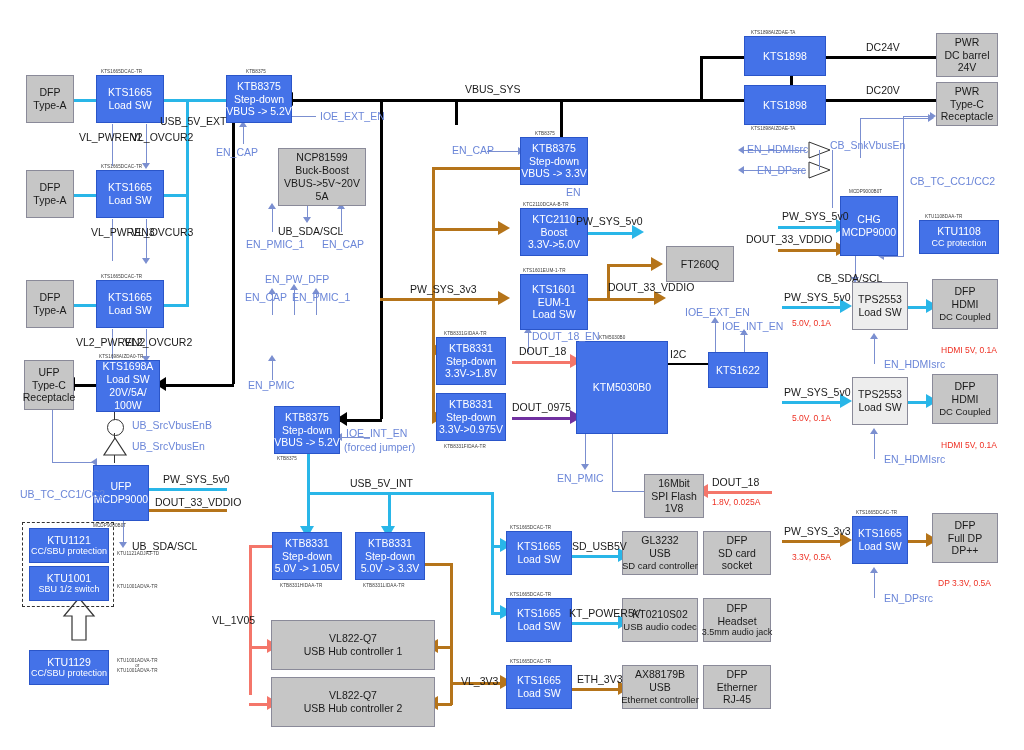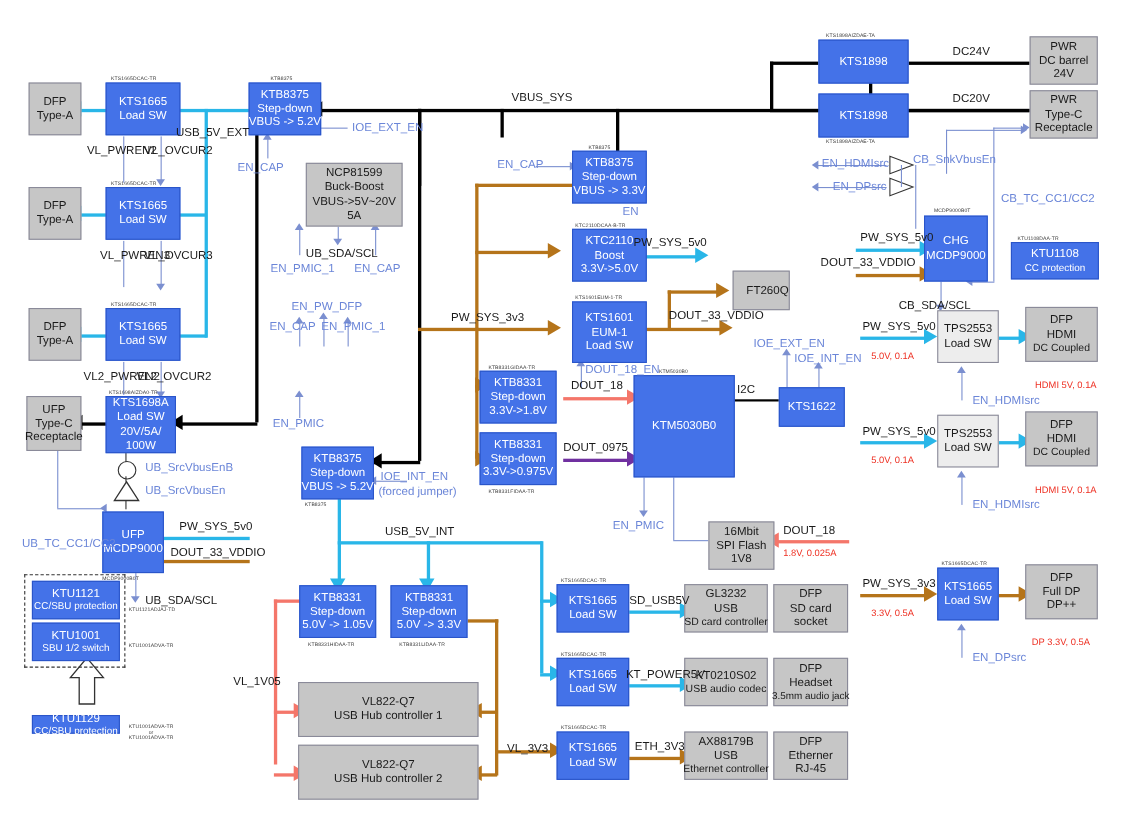--- a/index.html
+++ b/index.html
@@ -336,21 +336,21 @@
     <span style="font-size:9px;">CC/SBU protection</span>
   </div>
   <div class="pn" style="left:117px;top:551px;">KTU1121ADJAJ-TD</div>
   <div class="blk blue" style="left:29px;top:566px;width:80px;height:35px;">
     <span>KTU1001</span>
     <span style="font-size:9px;">SBU 1/2 switch</span>
   </div>
   <div class="pn" style="left:117px;top:584px;">KTU1001ADVA-TR</div>
 
 
-  <div class="blk blue" style="left:29px;top:650px;width:80px;height:17px;">
+  <div class="blk blue" style="left:29px;top:650px;width:80px;height:35px;">
     <span>KTU1129</span>
     <span style="font-size:9px;">CC/SBU protection</span>
   </div>
   <div class="pn" style="left:117px;top:658px;white-space:pre;text-align:center;">KTU1001ADVA-TR
 or
 KTU1001ADVA-TR</div>
 
   <div class="pn" style="left:246px;top:69px;">KTB8375</div>
   <div class="blk blue" style="left:226px;top:75px;width:66px;height:48px;">
     <span>KTB8375</span>
@@ -378,21 +378,21 @@
     <span>Boost</span>
     <span>3.3V-&gt;5.0V</span>
   </div>
   <div class="pn" style="left:523px;top:268px;">KTS1601EUM-1-TR</div>
   <div class="blk blue" style="left:520px;top:274px;width:68px;height:56px;">
     <span>KTS1601</span>
     <span>EUM-1</span>
     <span>Load SW</span>
   </div>
 
-  <div class="blk grey" style="left:666px;top:246px;width:52px;height:36px;align-items:flex-end;">
+  <div class="blk grey" style="left:666px;top:246px;width:68px;height:36px;">
     <span>FT260Q</span>
   </div>
 
   <div class="pn" style="left:444px;top:331px;">KTB8331GIDAA-TR</div>
   <div class="blk blue" style="left:436px;top:337px;width:70px;height:48px;">
     <span>KTB8331</span>
     <span>Step-down</span>
     <span>3.3V-&gt;1.8V</span>
   </div>
   <div class="blk blue" style="left:436px;top:393px;width:70px;height:48px;">

